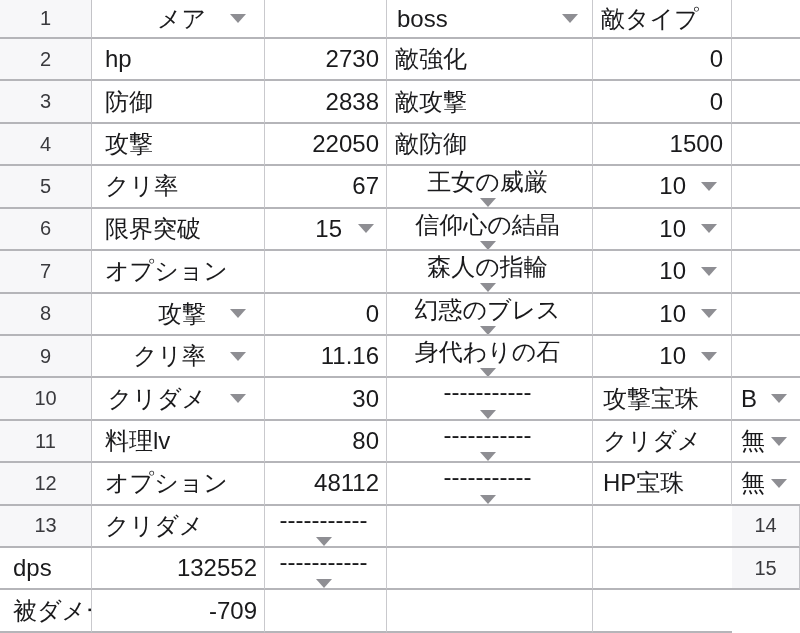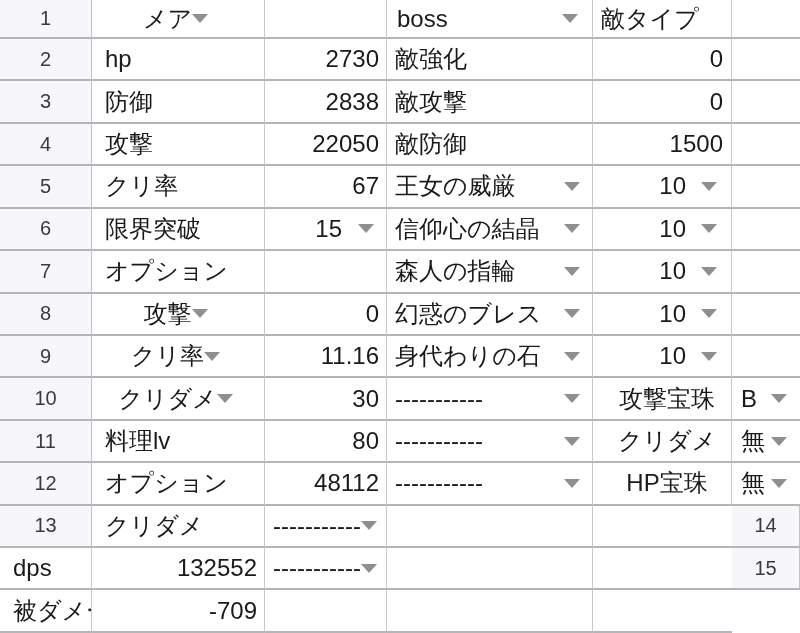--- a/index.html
+++ b/index.html
@@ -28,31 +28,31 @@
   }
   .rn{
     background:#f7f7f9;
     justify-content:center;
     font-size:20px;
     color:#3a3a3e;
     border-right:1px solid #c3c3c7;
   }
   
   .cb{padding-left:13px;justify-content:flex-start;}
-  .cb.has-dd{justify-content:center;padding-right:18px;}
+  .cb.has-dd{justify-content:flex-end;padding-right:18px;gap:24px;}
   
   .cc{justify-content:flex-end;padding-right:7px;align-items:center;}
   .cc.has-dd{padding-right:12px;gap:16px;}
   
   .cd{padding-left:8px;justify-content:flex-start;}
-  .cd.has-dd{justify-content:space-between;padding-right:12px;}
+  .cd.has-dd{justify-content:space-between;padding-right:12px;flex-direction:column;}
   
   .ce-num{justify-content:flex-end;padding-right:8px;}
   .ce-num.has-dd{padding-right:14px;gap:15px;}
-  .ce-text{padding-left:10px;justify-content:center;}
+  .ce-text{padding-left:10px;justify-content:flex-start;}
   .ce-text.has-dd{justify-content:space-between;padding-right:14px;}
   
   .cf{padding-left:9px;justify-content:flex-start;border-right:none;}
   .cf.has-dd{justify-content:space-between;padding-right:13px;}
   
   .dd{
     width:0;height:0;flex:none;display:block;
     border-left:8px solid transparent;
     border-right:8px solid transparent;
     border-top:9px solid #8e8e93;

